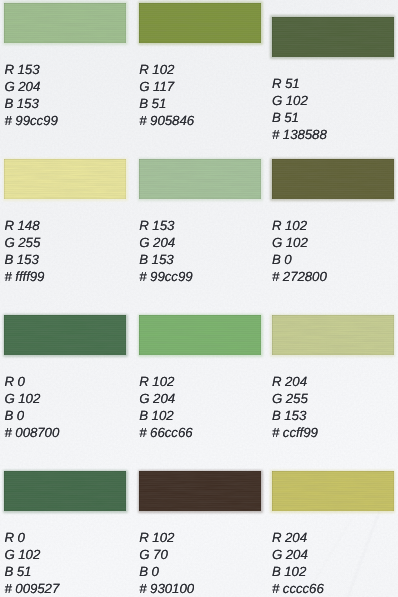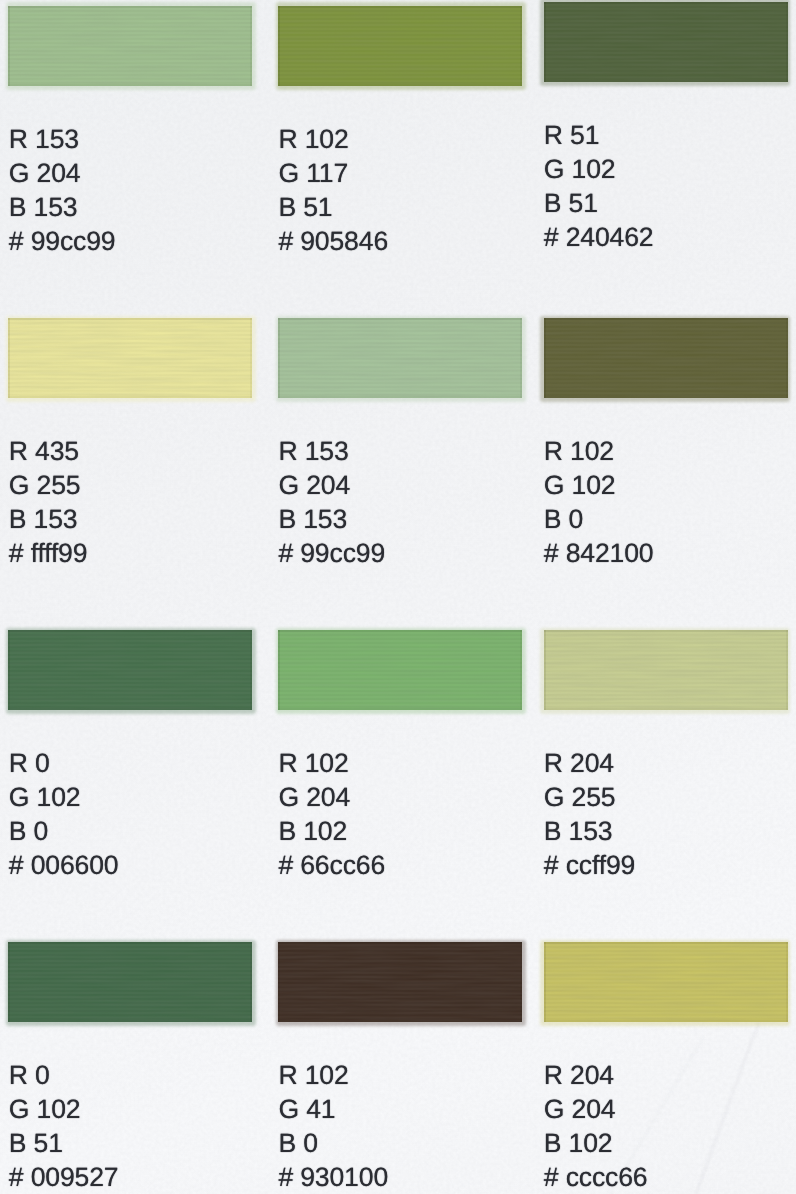--- a/index.html
+++ b/index.html
@@ -26,21 +26,21 @@
         rgba(255,255,255,0.016) 0px, rgba(255,255,255,0.016) 1px,
         rgba(0,0,0,0.014) 1px, rgba(0,0,0,0.014) 2px);}
   .swatch .edge{position:absolute;inset:0;
      box-shadow:inset 0 1px 0 rgba(0,0,0,0.055), inset 1px 0 0 rgba(0,0,0,0.07),
                 inset -1px 0 0 rgba(0,0,0,0.04), inset 0 -1px 0 rgba(0,0,0,0.035);}
   .lines{position:absolute;left:0;top:58px;}
   .line{font-size:13.3px;color:#2b2d33;line-height:17px;white-space:pre;
         letter-spacing:-0.08px;
         -webkit-font-smoothing:antialiased;
         text-rendering:geometricPrecision;
-        text-shadow:0 0 0.55px rgba(35,37,44,0.85);}
+        text-shadow:0 0 0.55px rgba(35,37,44,0.85);font-style:italic;}
   .defs{position:absolute;width:0;height:0;overflow:hidden;}
 </style>
 </head>
 <body>
 
 <svg class="defs" width="0" height="0" aria-hidden="true">
  <defs>
   <filter id="scanNoise" x="0" y="0" width="100%" height="100%" color-interpolation-filters="sRGB">
     <feTurbulence type="fractalNoise" baseFrequency="0.035 0.55" numOctaves="4" seed="11" result="n"></feTurbulence>
     <feColorMatrix in="n" type="matrix" values="0 0 0 0 0.5  0 0 0 0 0.5  0 0 0 0 0.5  1.4 0 0 0 -0.12"></feColorMatrix>
@@ -100,55 +100,55 @@
         <div class="edge"></div>
       </div>
     </div>
     <div class="lines">
       <div class="line">R 102</div>
       <div class="line">G 117</div>
       <div class="line">B 51</div>
       <div class="line"># 905846</div>
     </div>
   </div>
-  <div class="cell" style="left:271.9px;top:1px">
+  <div class="cell" style="left:271.9px;top:17px">
     <div class="swatch">
       <div class="halo" style="background: rgb(80, 99, 60);"></div>
       <div class="fill" style="background: rgb(80, 99, 60);">
         <div class="tex">
             <svg viewBox="0 0 122 40" preserveAspectRatio="none">
               <rect width="122" height="40" filter="url(#scanNoise)"></rect>
             </svg>
           </div>
         <div class="scan"></div>
         <div class="edge"></div>
       </div>
     </div>
     <div class="lines">
       <div class="line">R 51</div>
       <div class="line">G 102</div>
       <div class="line">B 51</div>
-      <div class="line"># 240462</div>
+      <div class="line"># 138588</div>
     </div>
   </div>
   <div class="cell" style="left:4.4px;top:159.4px">
     <div class="swatch">
       <div class="halo" style="background: rgb(235, 231, 156);"></div>
       <div class="fill" style="background: rgb(235, 231, 156);">
         <div class="tex">
             <svg viewBox="0 0 122 40" preserveAspectRatio="none">
               <rect width="122" height="40" filter="url(#scanNoise)"></rect>
             </svg>
           </div>
         <div class="scan"></div>
         <div class="edge"></div>
       </div>
     </div>
     <div class="lines">
-      <div class="line">R 435</div>
+      <div class="line">R 148</div>
       <div class="line">G 255</div>
       <div class="line">B 153</div>
       <div class="line"># ffff99</div>
     </div>
   </div>
   <div class="cell" style="left:139.2px;top:159.4px">
     <div class="swatch">
       <div class="halo" style="background: rgb(165, 195, 155);"></div>
       <div class="fill" style="background: rgb(165, 195, 155);">
         <div class="tex">
@@ -177,41 +177,41 @@
             </svg>
           </div>
         <div class="scan"></div>
         <div class="edge"></div>
       </div>
     </div>
     <div class="lines">
       <div class="line">R 102</div>
       <div class="line">G 102</div>
       <div class="line">B 0</div>
-      <div class="line"># 842100</div>
+      <div class="line"># 272800</div>
     </div>
   </div>
   <div class="cell" style="left:4.4px;top:315.2px">
     <div class="swatch">
       <div class="halo" style="background: rgb(70, 112, 76);"></div>
       <div class="fill" style="background: rgb(70, 112, 76);">
         <div class="tex">
             <svg viewBox="0 0 122 40" preserveAspectRatio="none">
               <rect width="122" height="40" filter="url(#scanNoise)"></rect>
             </svg>
           </div>
         <div class="scan"></div>
         <div class="edge"></div>
       </div>
     </div>
     <div class="lines">
       <div class="line">R 0</div>
       <div class="line">G 102</div>
       <div class="line">B 0</div>
-      <div class="line"># 006600</div>
+      <div class="line"># 008700</div>
     </div>
   </div>
   <div class="cell" style="left:139.2px;top:315.2px">
     <div class="swatch">
       <div class="halo" style="background: rgb(123, 180, 109);"></div>
       <div class="fill" style="background: rgb(123, 180, 109);">
         <div class="tex">
             <svg viewBox="0 0 122 40" preserveAspectRatio="none">
               <rect width="122" height="40" filter="url(#scanNoise)"></rect>
             </svg>
@@ -275,21 +275,21 @@
             <svg viewBox="0 0 122 40" preserveAspectRatio="none">
               <rect width="122" height="40" filter="url(#scanNoise)"></rect>
             </svg>
           </div>
         <div class="scan"></div>
         <div class="edge"></div>
       </div>
     </div>
     <div class="lines">
       <div class="line">R 102</div>
-      <div class="line">G 41</div>
+      <div class="line">G 70</div>
       <div class="line">B 0</div>
       <div class="line"># 930100</div>
     </div>
   </div>
   <div class="cell" style="left:271.9px;top:471.4px">
     <div class="swatch">
       <div class="halo" style="background: rgb(200, 195, 100);"></div>
       <div class="fill" style="background: rgb(200, 195, 100);">
         <div class="tex">
             <svg viewBox="0 0 122 40" preserveAspectRatio="none">

